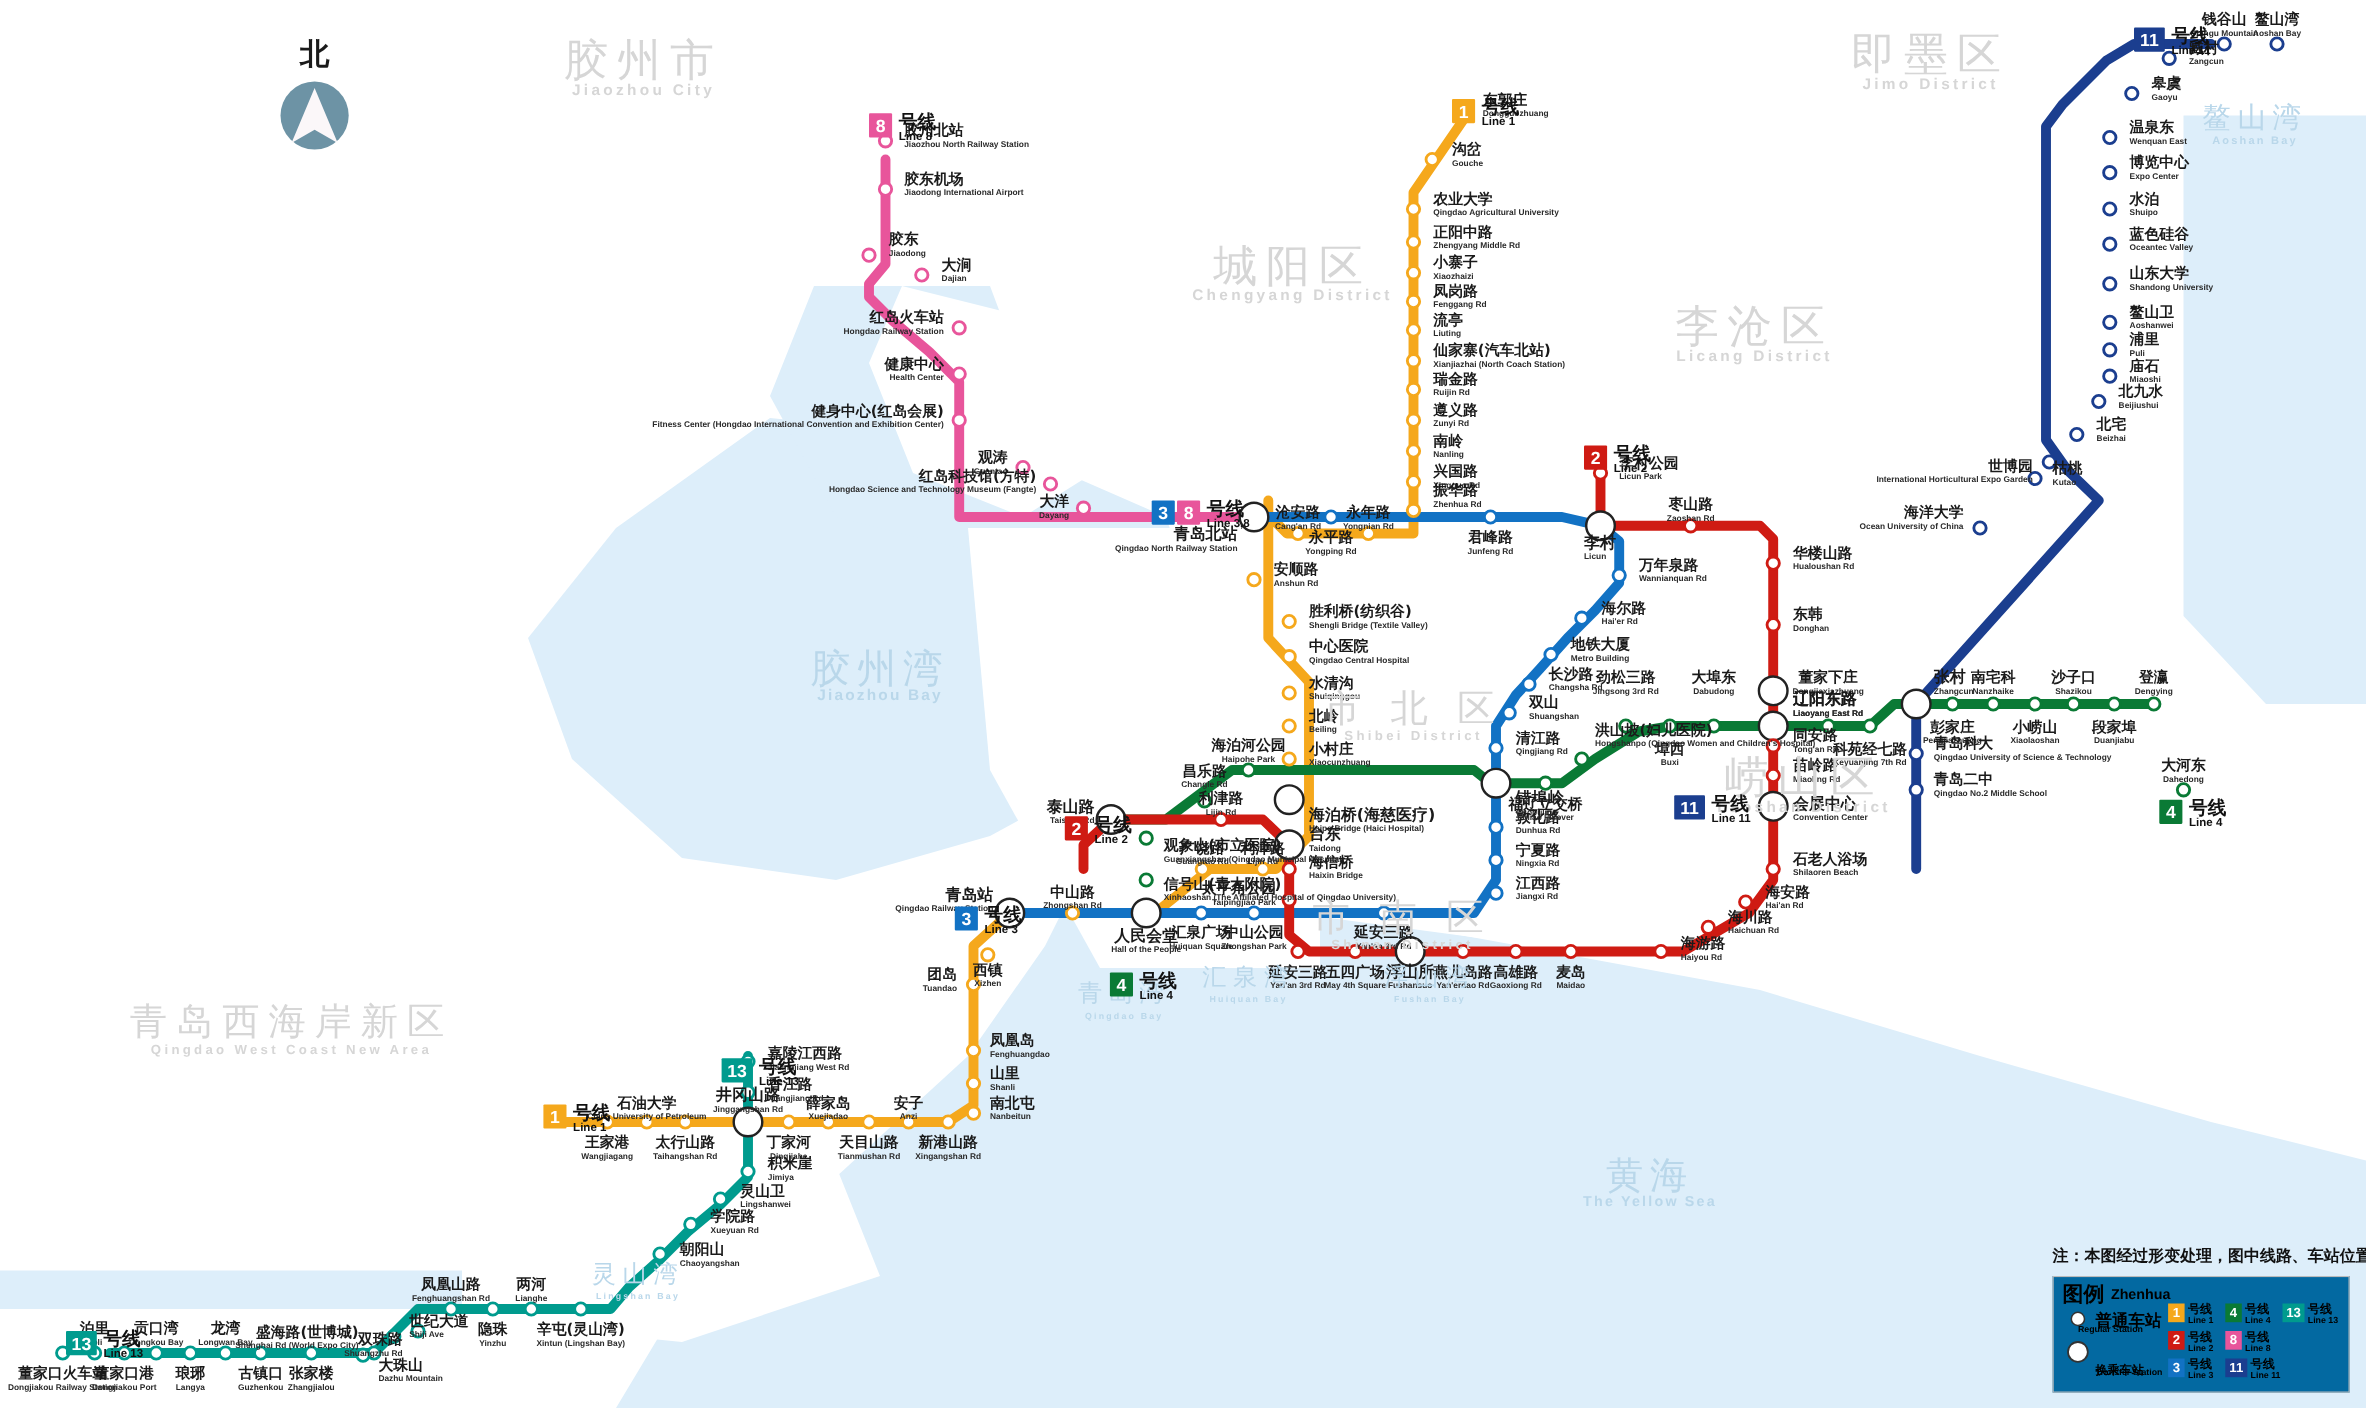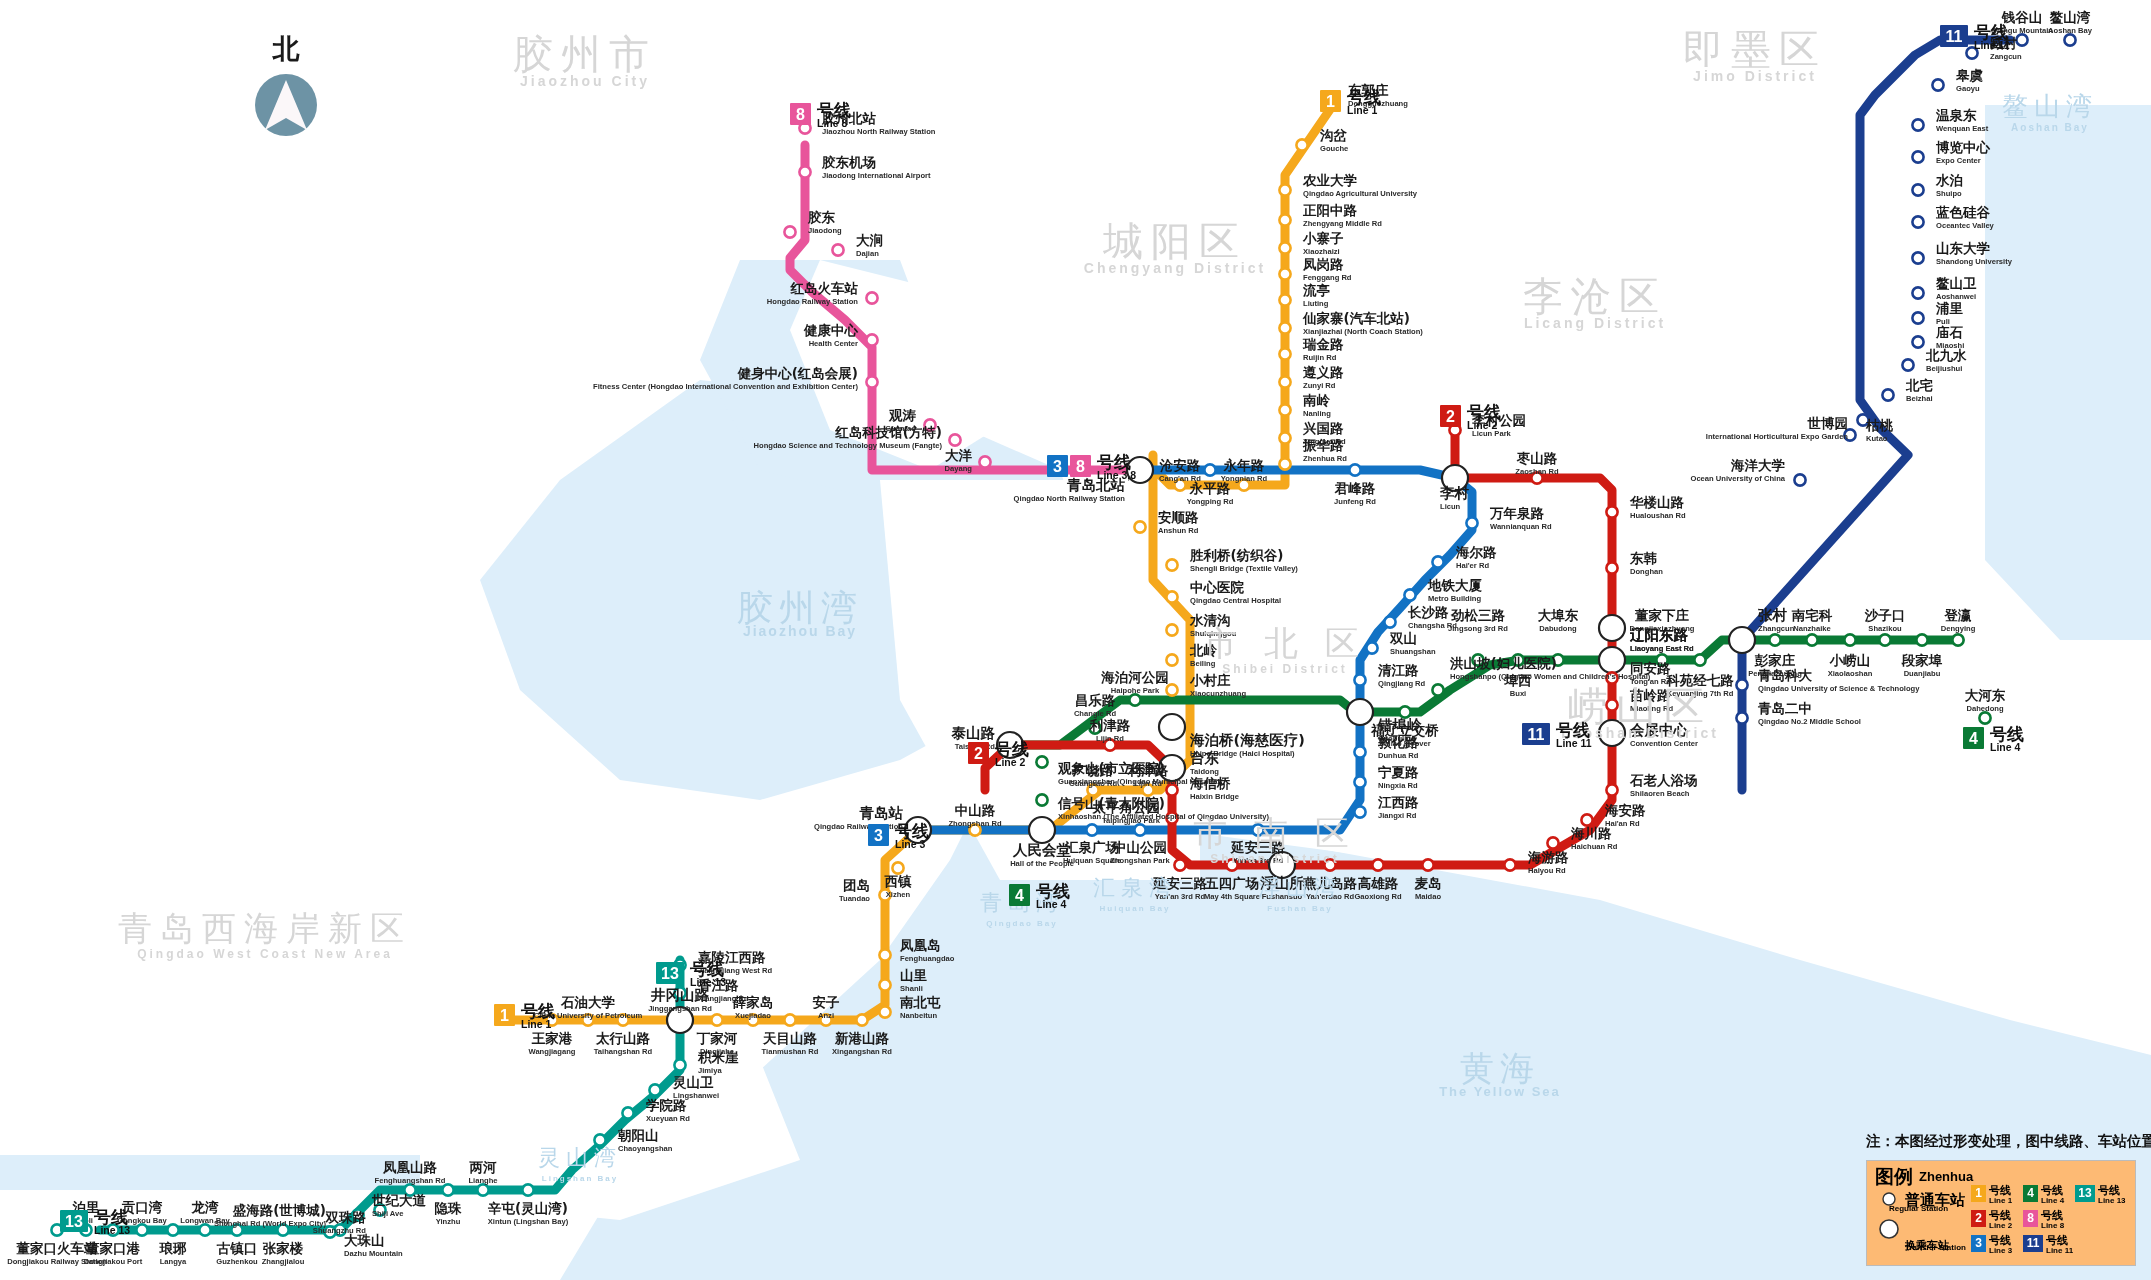--- a/index.html
+++ b/index.html
@@ -1,20 +1,20 @@
 <!DOCTYPE html>
 <html><head>
 <meta charset="utf-8">
 <style>
   html,body{margin:0;padding:0;background:#fff;}
   body{font-family:"Liberation Sans","DejaVu Sans",sans-serif;}
   #map-root{position:relative;width:2151px;height:1280px;background:#ffffff;overflow:hidden;}
   svg{display:block;}
   .cn{font-family:"DejaVu Sans","Liberation Sans",sans-serif;font-weight:700;fill:#1a1a1a;}
-  .legendbox{position:absolute;border:1px solid #bbb;background:#fdba74;}
+  .legendbox{position:absolute;border:1px solid #bbb;background:#0369a1;}
   .lbadge{display:inline-block;color:#fff;font-weight:700;text-align:center;font-family:"Liberation Sans",sans-serif;}
 </style>
 </head>
 <body>
 
 <div id="map-root">
 
   <svg id="map-svg" width="2151" height="1280" viewBox="0 0 2151 1280">
     <defs>
       <clipPath id="clipall">

